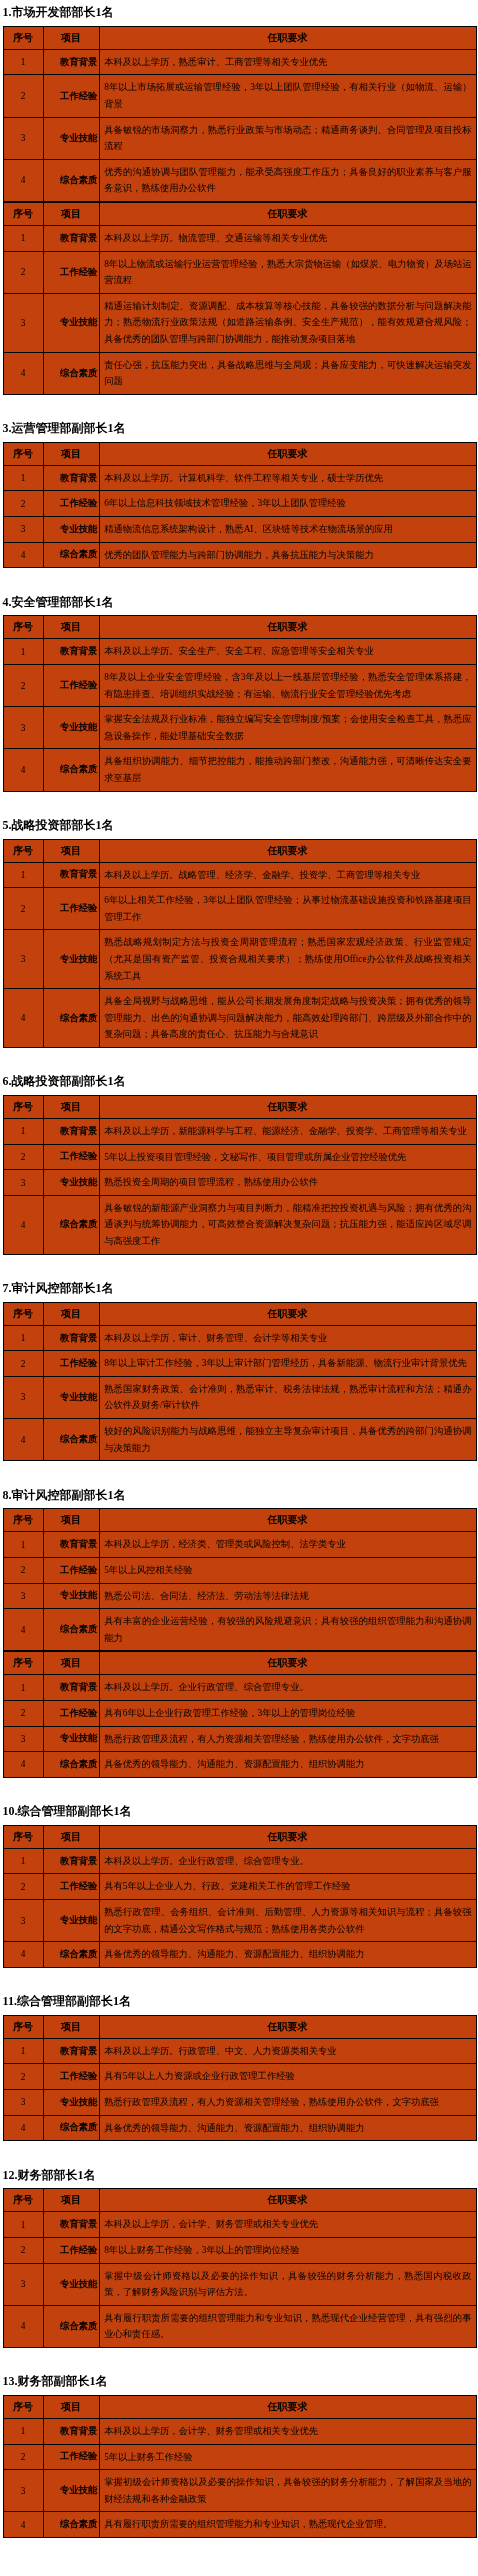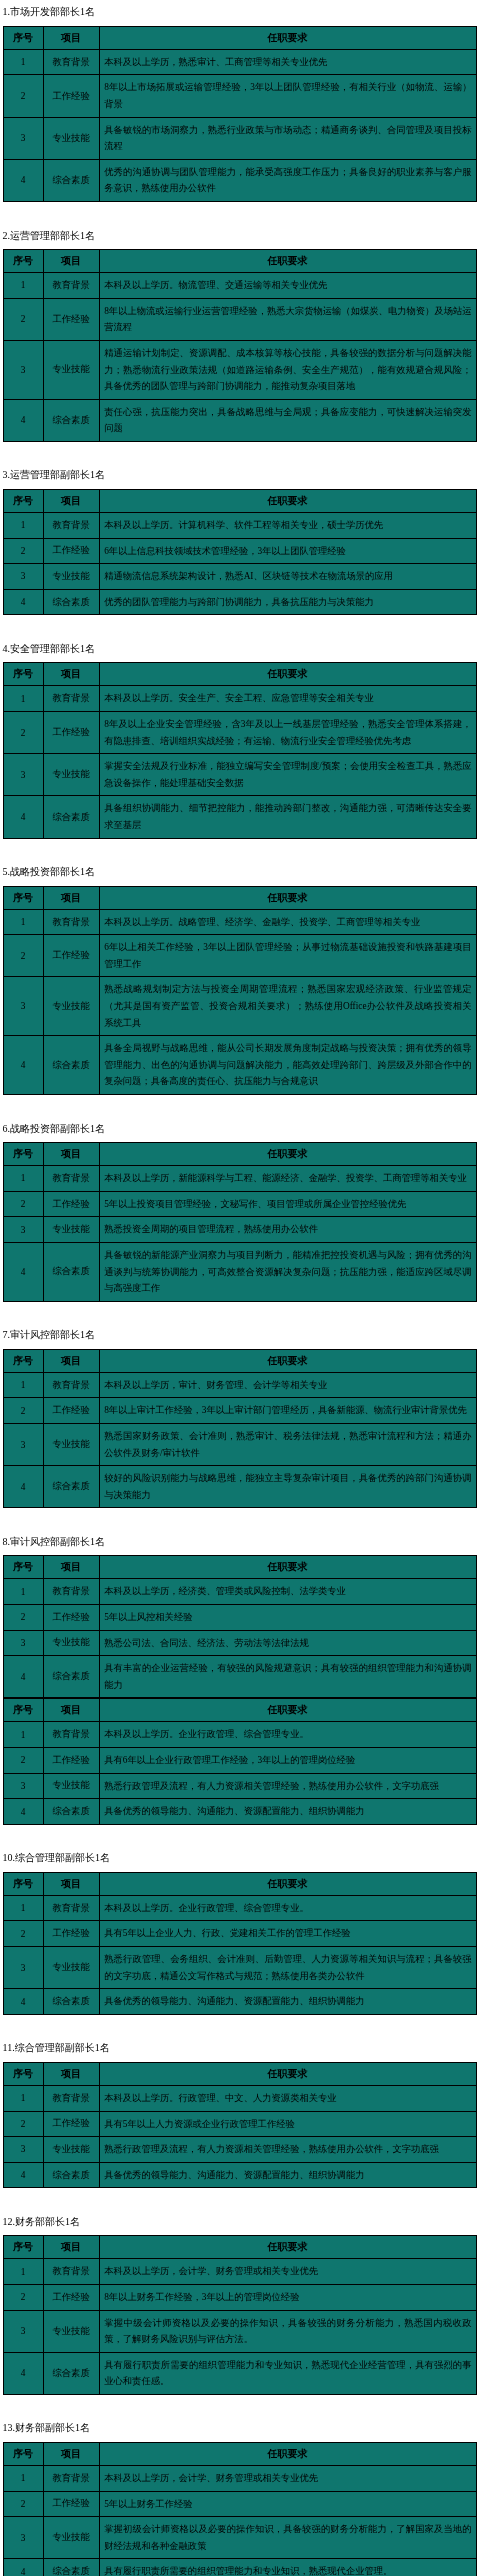--- a/index.html
+++ b/index.html
@@ -11,32 +11,32 @@
   }
   .page {
     width: 478px;
     margin: 0;
     padding: 4px 2.6px 26.5px 2.6px;
     box-sizing: border-box;
     background: #ffffff;
   }
   .section { margin: 0; }
   .section-title {
-    font-size: 10px;
-    font-weight: normal;
+    font-size: 12px;
+    font-weight: bold;
     line-height: 14.6px;
     margin: 26.5px 0 6px 0;
     color: #000000;
   }
   .section:first-child .section-title { margin-top: 1.3px; }
   table.req-table {
     border-collapse: collapse;
     table-layout: fixed;
     width: 473px;
-    background: #0f766e;
+    background: #c2410c;
   }
   table.req-table th, table.req-table td {
     border: 0.7px solid #000000;
     vertical-align: middle;
     box-sizing: border-box;
   }
   table.req-table th {
     font-size: 10px;
     font-weight: bold;
     text-align: center;
@@ -47,22 +47,23 @@
   col.c-item { width: 56px; }
   col.c-req  { width: 377px; }
   td.cell-no {
     font-size: 9.3px;
     text-align: center;
     padding: 4px 1.3px;
     height: 24.5px;
   }
   td.cell-item {
     font-size: 9.3px;
-    text-align: center;
+    text-align: right;
     padding: 4px 1.3px;
+    font-weight: bold;
   }
   td.cell-req {
     font-size: 9.3px;
     text-align: justify;
     text-justify: inter-ideograph;
     line-height: 16.6px;
     padding: 4px 4px 4px 4.6px;
   }
 </style>
 </head>
@@ -104,21 +105,20 @@
             <tr>
               <td class="cell-no">4</td>
               <td class="cell-item">综合素质</td>
               <td class="cell-req">优秀的沟通协调与团队管理能力，能承受高强度工作压力；具备良好的职业素养与客户服务意识，熟练使用办公软件</td>
             </tr>
           </tbody>
     </table>
   </div>
 
   <div class="section">
-    <div class="section-title">2.运营管理部部长1名</div>
     <table class="req-table">
       <colgroup>
         <col class="c-no">
             <col class="c-item">
             <col class="c-req">
       </colgroup>
       <thead>
         <tr>
           <th>序号</th>
           <th>项目</th>

